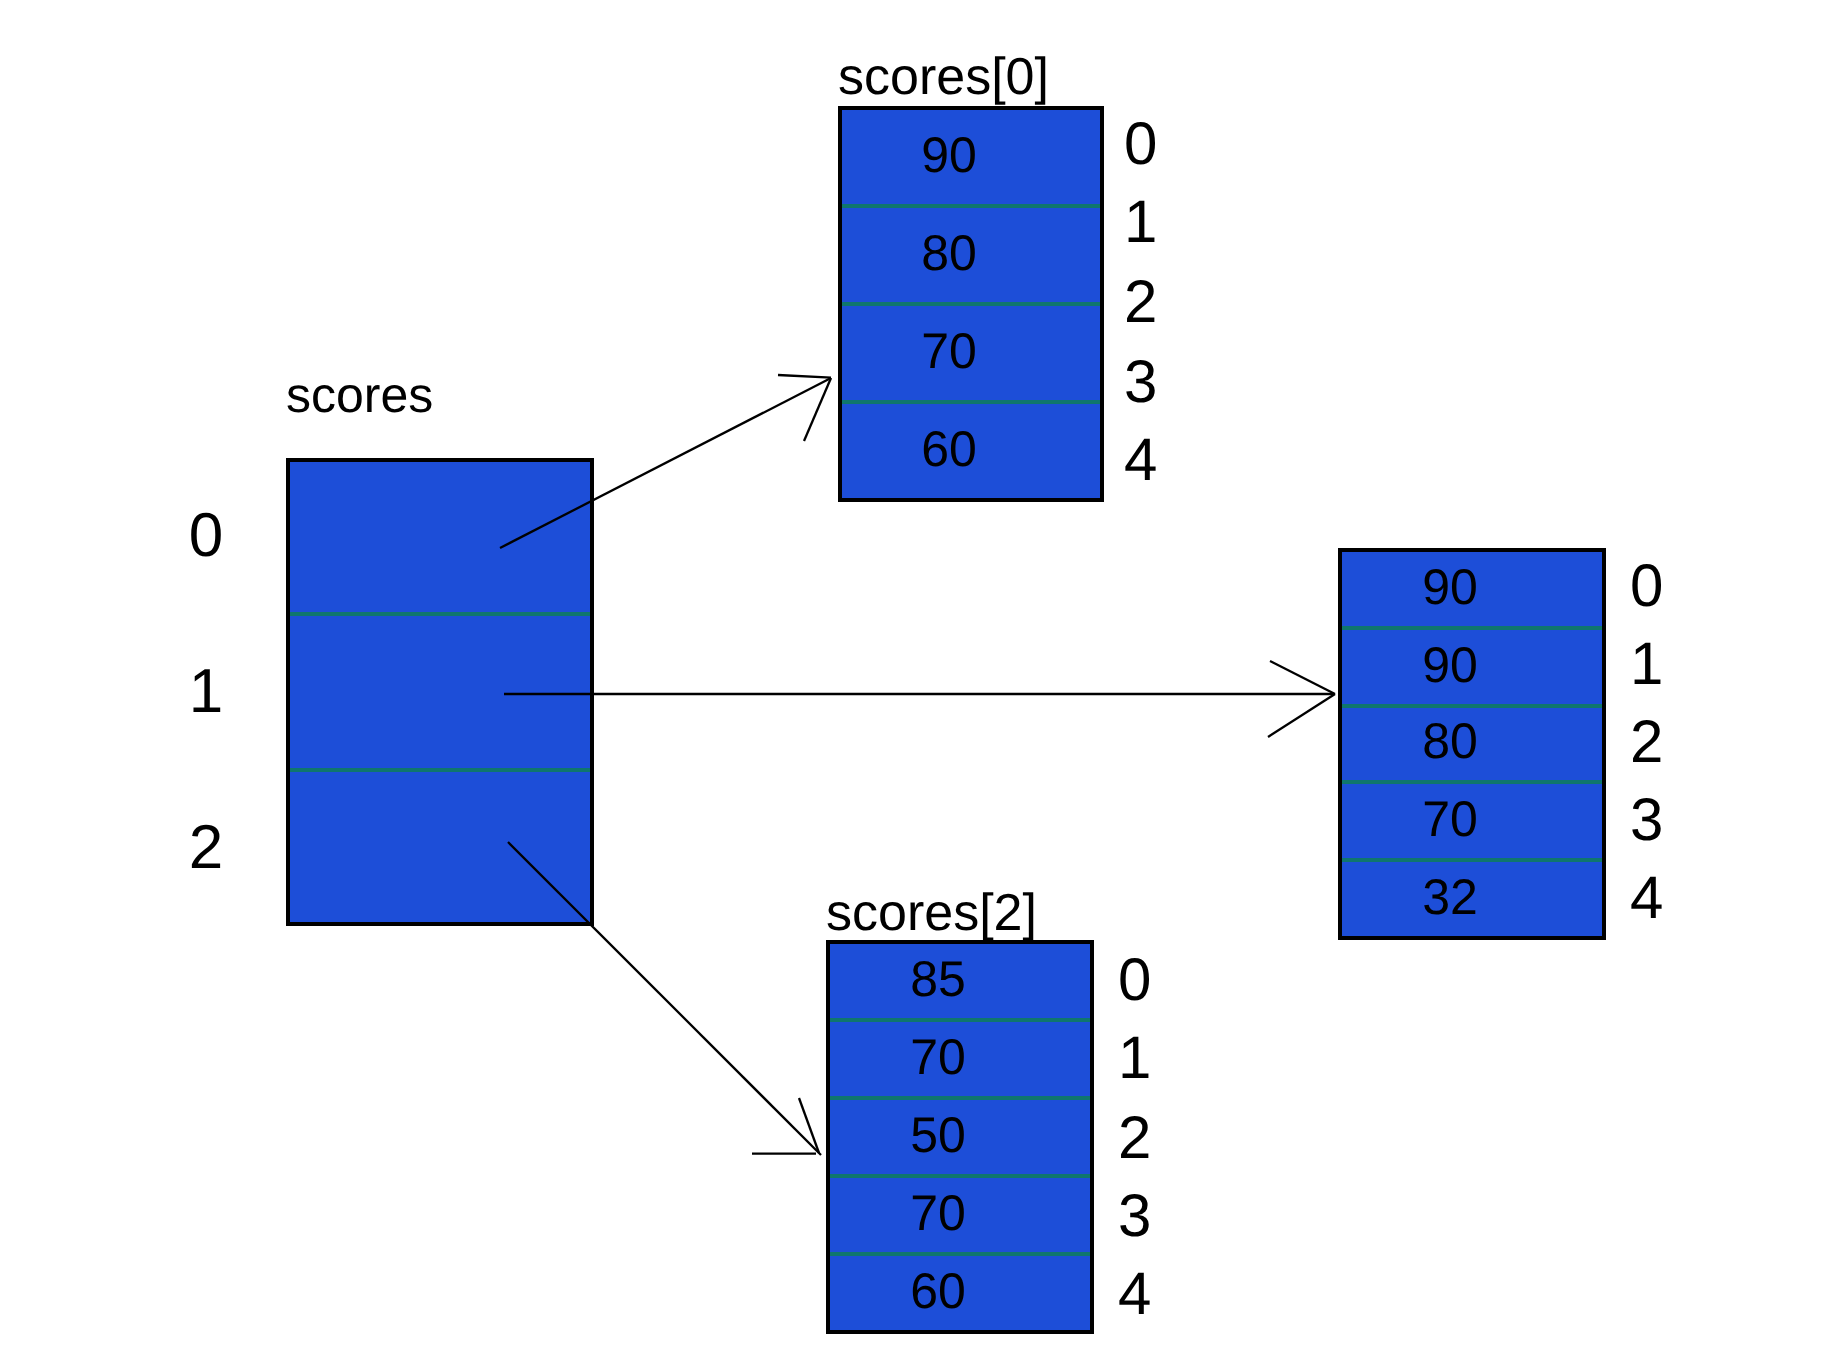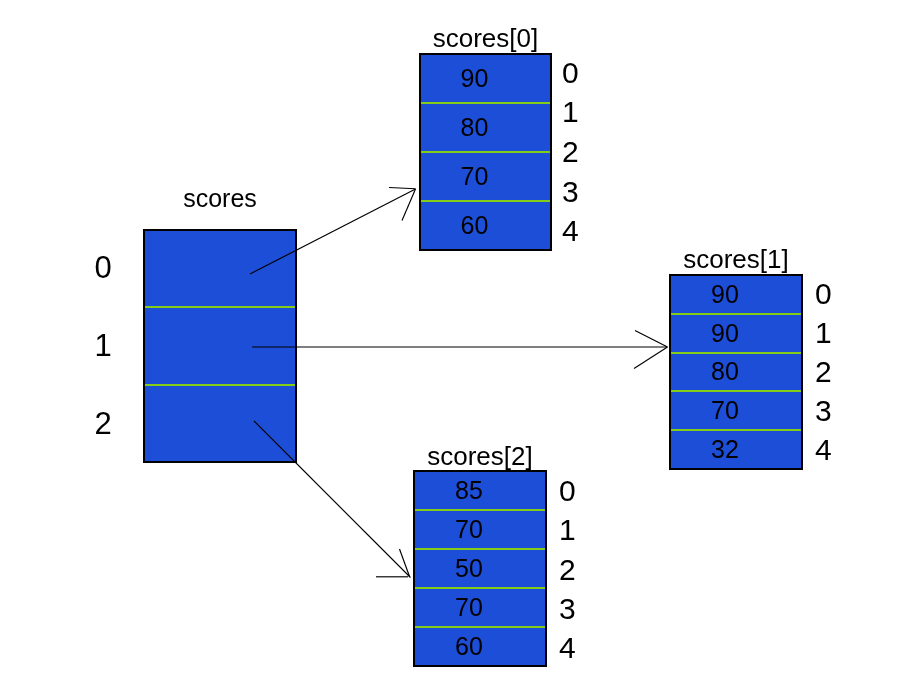--- a/index.html
+++ b/index.html
@@ -12,21 +12,21 @@
     position: relative;
     width: 915px;
     height: 684px;
     background: #ffffff;
     overflow: hidden;
   }
   .abs { position: absolute; }
 
   
   .arr-title {
-    text-align: center;
+    text-align: left;
     font-size: 26px;
     line-height: 30px;
     white-space: nowrap;
   }
   .main-title { font-size: 25px; }
 
   
   .arr-box {
     border: 2px solid #000000;
     background: #1d4ed8;
@@ -34,21 +34,21 @@
     flex-direction: column;
   }
   .arr-box .cell {
     flex: 1;
     display: flex;
     align-items: center;
     justify-content: center;
     font-size: 25px;
     padding-right: 22px; 
   }
-  .arr-box .cell + .cell { border-top: 2px solid #84cc16; }
+  .arr-box .cell + .cell { border-top: 2px solid #0f766e; }
   .arr-box.main .cell { padding-right: 0; }
 
   
   .idx-col {
     display: flex;
     flex-direction: column;
   }
   .idx-col .idx {
     flex: 1;
     display: flex;
@@ -101,21 +101,20 @@
   </div>
 
   <div class="abs idx-col" style="left:562px; top:53px; width:32px; height:198px;">
     <div class="idx">0</div>
     <div class="idx">1</div>
     <div class="idx">2</div>
     <div class="idx">3</div>
     <div class="idx">4</div>
   </div>
 
-  <div class="abs arr-title" style="left:669px; top:244px; width:134px;">scores[1]</div>
 
   <div class="abs arr-box" style="left:669px; top:274px; width:134px; height:196px;">
     <div class="cell">90</div>
     <div class="cell">90</div>
     <div class="cell">80</div>
     <div class="cell">70</div>
     <div class="cell">32</div>
   </div>
 
   <div class="abs idx-col" style="left:815px; top:274px; width:32px; height:196px;">

